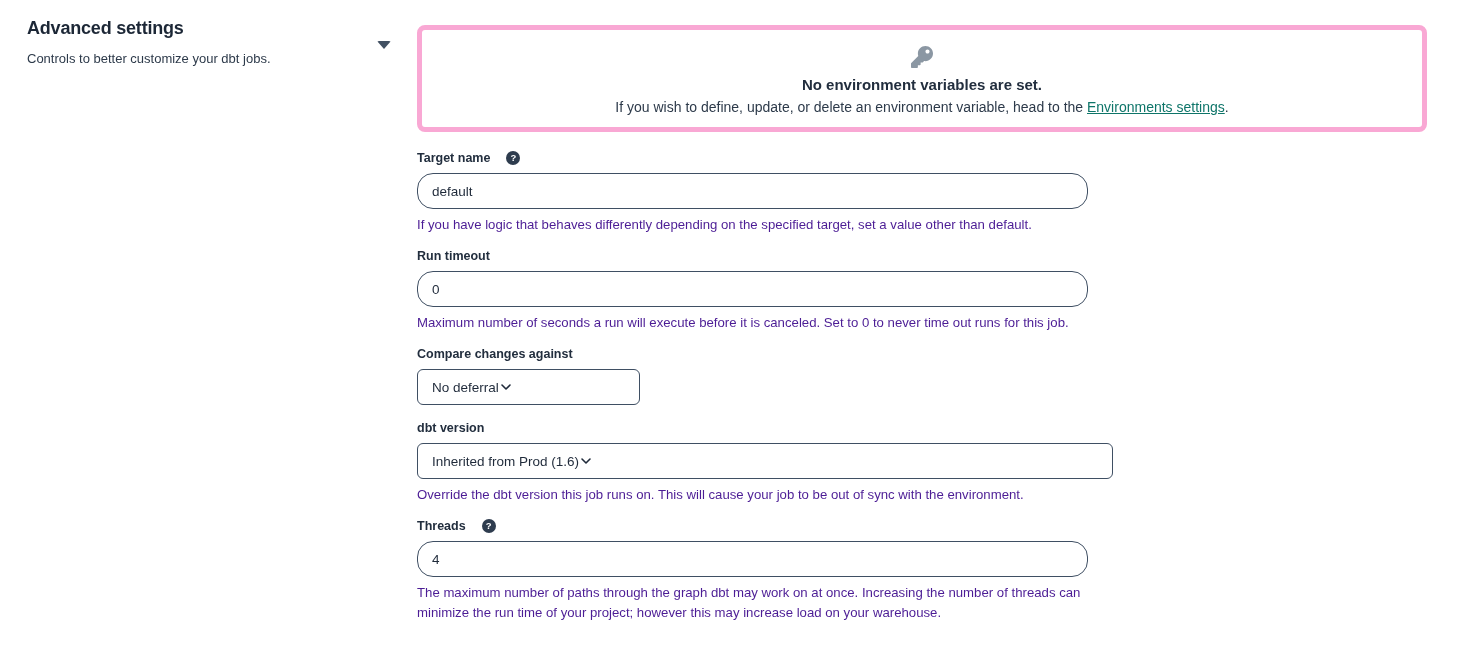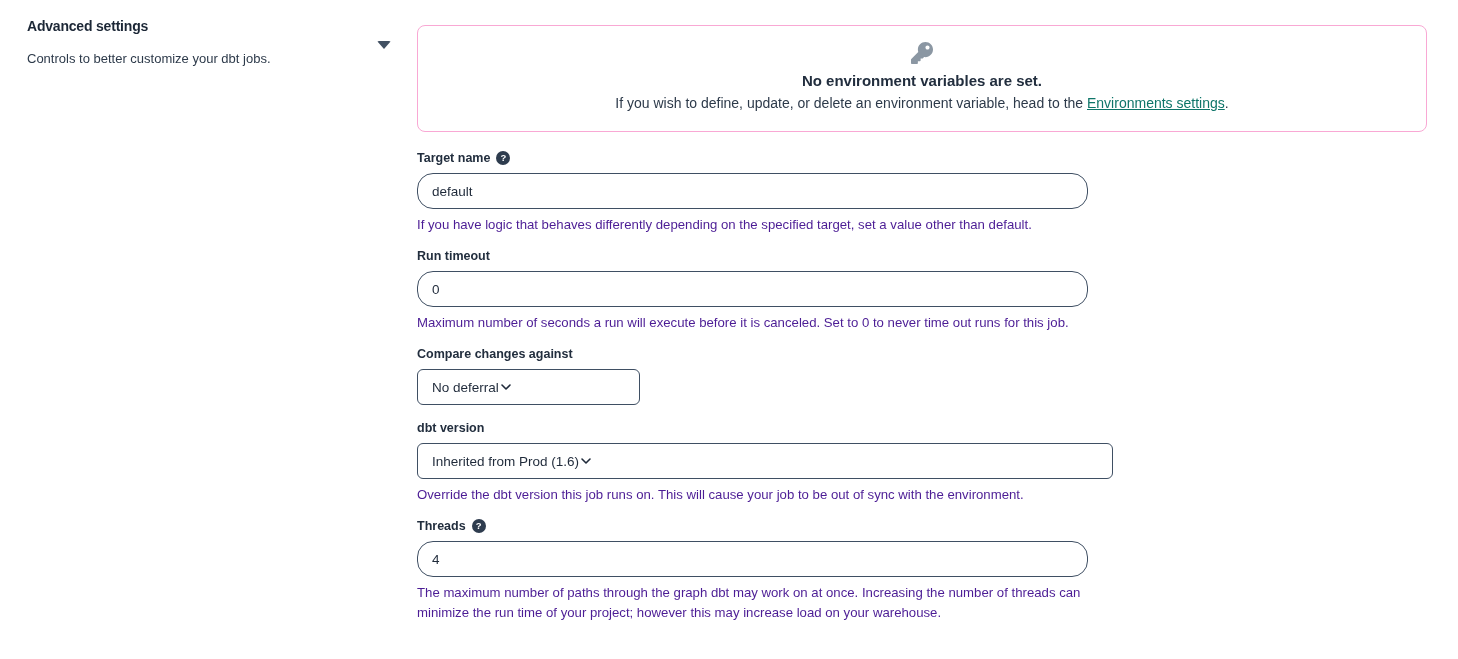--- a/index.html
+++ b/index.html
@@ -8,42 +8,42 @@
     background: #ffffff;
     font-family: "Liberation Sans", sans-serif;
     color: #1f2a3a;
     overflow: hidden;
   }
   .stage { position: relative; width: 1458px; height: 659px; }
 
   
   .page-title {
     position: absolute; left: 27px; top: 18px;
-    font-size: 14px; font-weight: 700; color: #1c2736;
+    font-size: 18px; font-weight: 700; color: #1c2736;
     letter-spacing: -0.2px;
   }
   .page-subtitle {
     position: absolute; left: 27px; top: 51px;
     font-size: 13px; color: #2c3càb;
     color: #2d3a4a;
   }
   .collapse-caret {
     position: absolute; left: 377px; top: 41px;
     width: 0; height: 0; cursor: pointer;
     border-left: 7px solid transparent;
     border-right: 7px solid transparent;
     border-top: 8px solid #415062;
     border-radius: 2px;
   }
 
   
   .env-panel {
     position: absolute; left: 417px; top: 25px;
     width: 1010px; height: 107px;
-    border: 1px solid #f9a8d4; border-radius: 8px;
+    border: 5px solid #f9a8d4; border-radius: 8px;
     background: #ffffff;
     text-align: center;
     padding-top: 16px;
   }
   .env-key-icon { display: inline-block; width: 22px; height: 22px; }
   .env-key-icon svg { width: 22px; height: 22px; fill: #8b97a3; }
   .env-title {
     margin-top: 4px;
     font-size: 15px; font-weight: 700; color: #222e3e;
   }
@@ -52,21 +52,21 @@
     font-size: 14px; color: #2d3a4a;
   }
   .env-link {
     color: #0e7569; text-decoration: underline; cursor: pointer;
   }
 
   
   .field-label {
     position: absolute; left: 417px;
     font-size: 12.5px; font-weight: 700; color: #222e3e;
-    display: flex; align-items: center; gap: 6px;
+    display: flex; align-items: center; gap: 16px;
   }
   .help-icon {
     display: inline-flex; align-items: center; justify-content: center;
     width: 14px; height: 14px; border-radius: 50%;
     background: #2e3c4e; color: #ffffff;
     font-size: 9.5px; font-weight: 700; line-height: 1;
     cursor: pointer;
   }
   .text-input {
     position: absolute; left: 417px;

